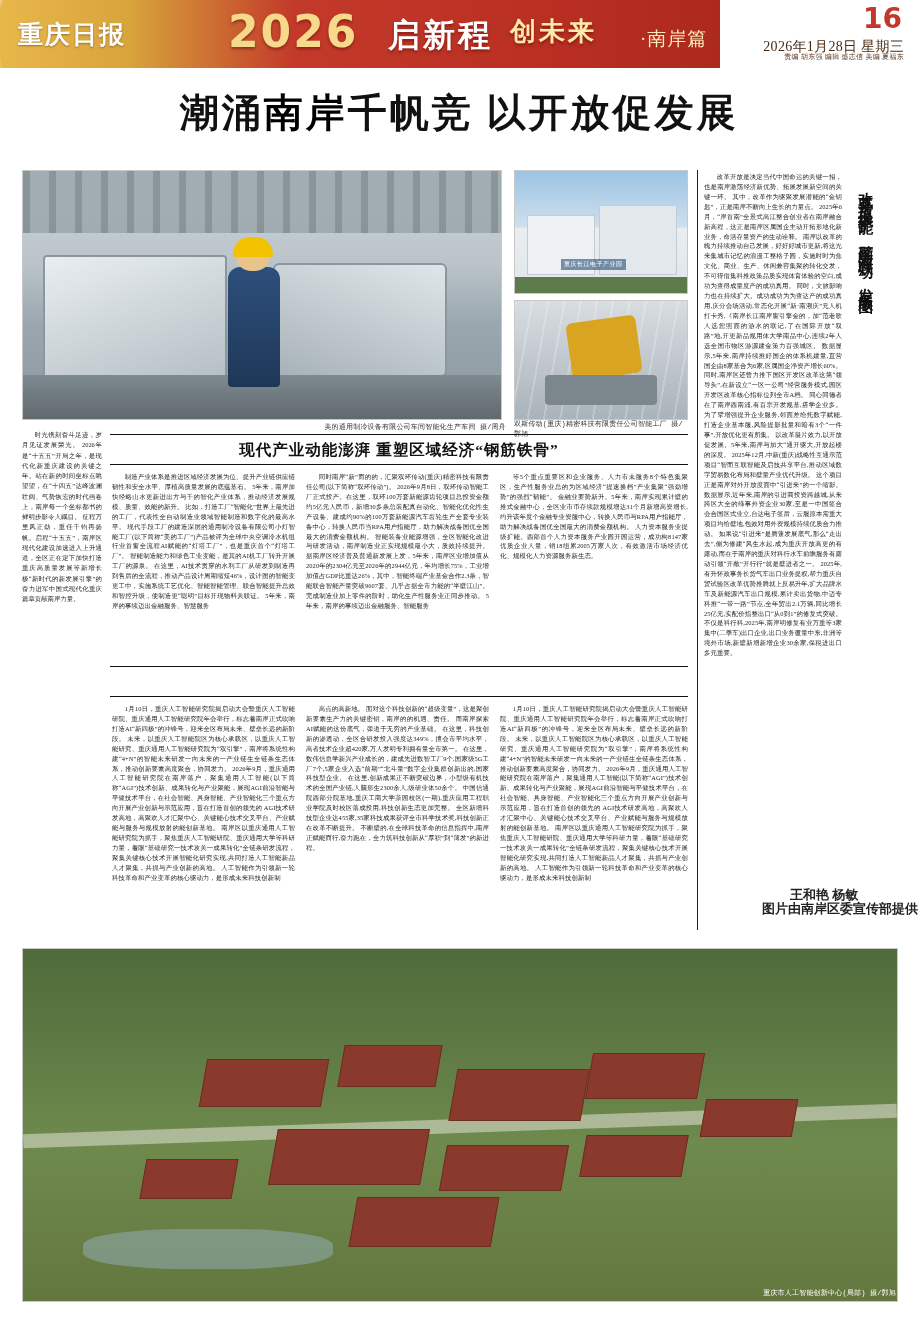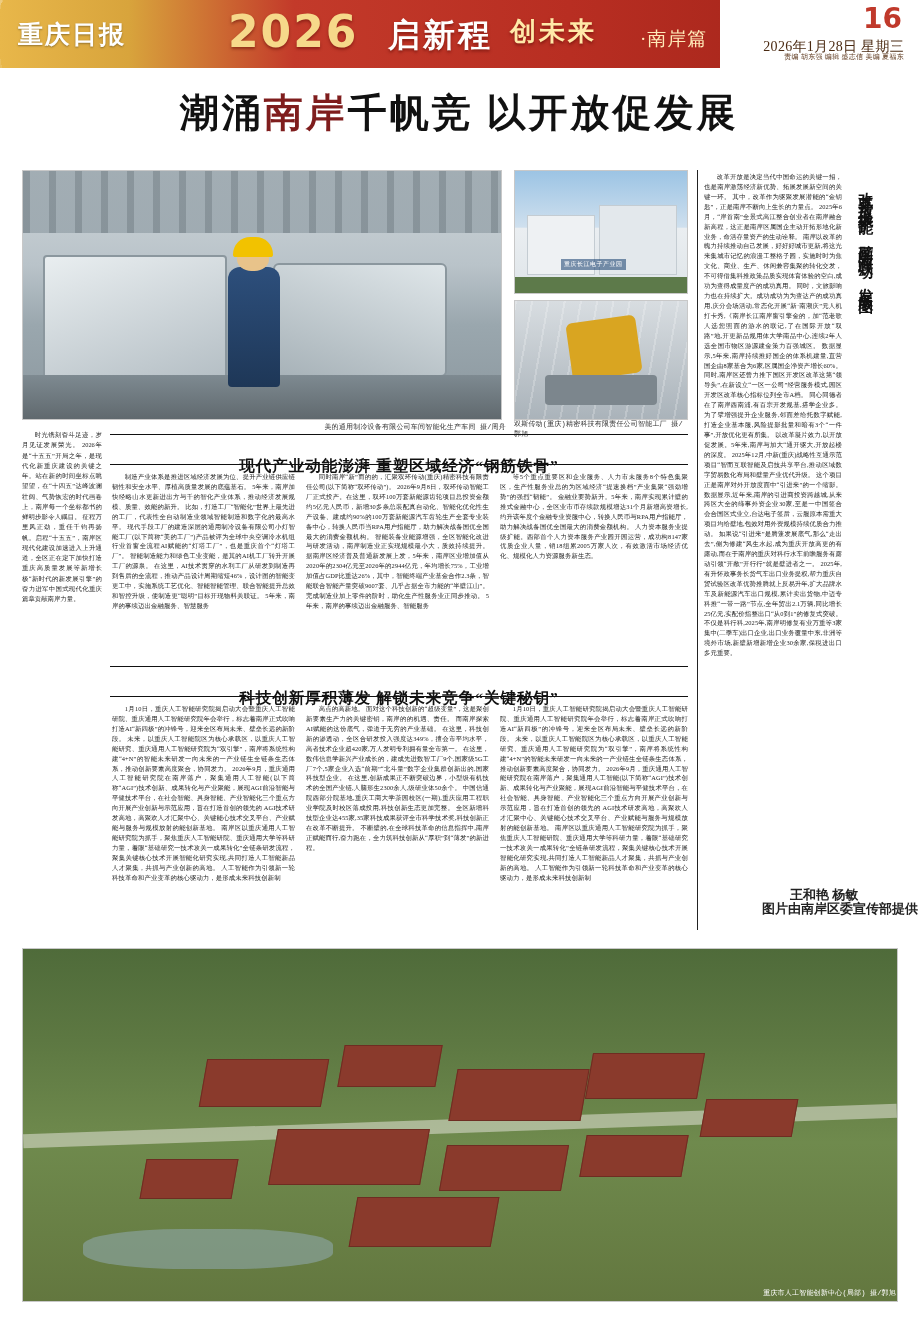--- a/index.html
+++ b/index.html
@@ -72,21 +72,21 @@
   }
   .mh-rightwhite{
     position:absolute;right:0;top:0;width:198px;height:68px;background:#fff;
   }
 
   
   .headline{
     position:absolute;left:0;top:86px;width:918px;text-align:center;
     font-size:39px;font-weight:bold;letter-spacing:3px;color:#111;
   }
-  .headline .red{color:#7f1d1d;}
+  .headline .red{color:#000000;}
 
   
   .photo{position:absolute;border:1px solid #c8c8c8;overflow:hidden;}
   .cap{
     position:absolute;font-size:7px;color:#333;letter-spacing:.2px;font-family:Liberation Mono, monospace;
   }
   .photo-main{
     left:22px;top:170px;width:478px;height:248px;
     background:
       linear-gradient(180deg,#cfd6da 0%,#b9c3c9 38%,#9aa7ae 62%,#8b979e 100%);
@@ -151,21 +151,20 @@
   .pb-roofs{position:absolute;left:0;top:0;width:100%;height:100%;}
   .roof{position:absolute;background:#8a3a2c;border:1px solid #6e2d22;transform:skewX(-10deg);}
   .pb-water{position:absolute;left:60px;bottom:32px;width:250px;height:40px;background:rgba(150,175,190,.5);border-radius:40%;}
   .pb-road{position:absolute;left:0;top:170px;width:100%;height:14px;background:rgba(225,225,215,.55);transform:rotate(-2deg);}
 
   
   .rule{position:absolute;background:#111;}
   .sec-title{
     position:absolute;font-size:15.5px;font-weight:bold;letter-spacing:1px;color:#111;
     text-align:center;
-    margin-top:16px;
   }
   .col{
     position:absolute;
     font-size:6.4px;line-height:1.55;color:#1c1c1c;
     text-align:justify;
     font-family:"Liberation Serif","DejaVu Serif",serif;
     letter-spacing:.1px;
   }
   .col p{margin:0 0 3px 0;text-indent:2em;}
   .leftbar{
@@ -260,21 +259,20 @@
 完成制造业加上零件的阶时，助化生产性服务业正同步推动。
 5年来，南岸的事续迈出金融服务、智能服务</p>
   </div>
   <div class="col" style="left:500px;top:472px;width:188px;height:185px;">
     <p>等5个重点重要区和企业服务、人力市未服务8个特色集聚区，生产性服务业总的为区域经济“提速换档”产业集聚“强劲增势”的强烈“韧能”。
 金融业要势新升。5年来，南岸实现累计壁的推式金融中心，全区业市币存续款规模增达31个月新增高资增长,约升该年度个金融专业资服中心，转换人民币与RPA用户指能厅，助力解决战备国优全国最大的消费金额机构。
 人力资本服务业提级扩能。西部首个人力资本服务产业园开园运营，成功构8147家优质企业人量，销18组累2005万家人次，有效激活市场经济优化、规模化人力资源服务新生态。</p>
   </div>
 
   <div class="rule" style="left:110px;top:666px;width:578px;height:1px;"></div>
-  <div class="sec-title" style="left:110px;top:672px;width:578px;">科技创新厚积薄发  解锁未来竞争“关键秘钥”</div>
   <div class="rule" style="left:110px;top:696px;width:578px;height:1px;"></div>
 
   <div class="col" style="left:112px;top:704px;width:183px;height:230px;">
     <p>1月10日，重庆人工智能研究院揭启动大会暨重庆人工智能研院、重庆通用人工智能研究院年会举行，标志着南岸正式吹响打造AI“新四极”的冲锋号，迎来全区布局未来、壁垒长远的新阶段。
 未来，以重庆人工智能院区为核心承载区，以重庆人工智能研究、重庆通用人工智能研究院为“双引擎”，南岸将系统性构建“4+N”的智能未来研发一向未来的一产业链生全链条生态体系，推动创新要素高度聚合，协同发力。
 2026年9月，重庆通用人工智能研究院在南岸落户，聚集通用人工智能(以下简称“AGI”)技术创新、成果转化与产业聚能，展现AGI前沿智能与平健技术平台，在社会智能、具身智能、产业智能化三个重点方向开展产业创新与示范应用，旨在打造首创的领先的 AGI技术研发高地，高聚欢人才汇聚中心、关键能心技术交叉平台、产业赋能与服务与规模放射的能创新基地。
 南岸区以重庆通用人工智能研究院为抓手，聚焦重庆人工智能研院、重庆通用大学等科研力量，着眼“基础研究一技术攻关一成果转化”全链条研发流程，聚集关键核心技术开展智能化研究实现,共同打造人工智能新品人才聚集，共抓与产业创新的高地。
 人工智能作为引领新一轮科技革命和产业变革的核心驱动力，是形成未来科技创新制</p>
   </div>
   <div class="col" style="left:306px;top:704px;width:183px;height:230px;">

